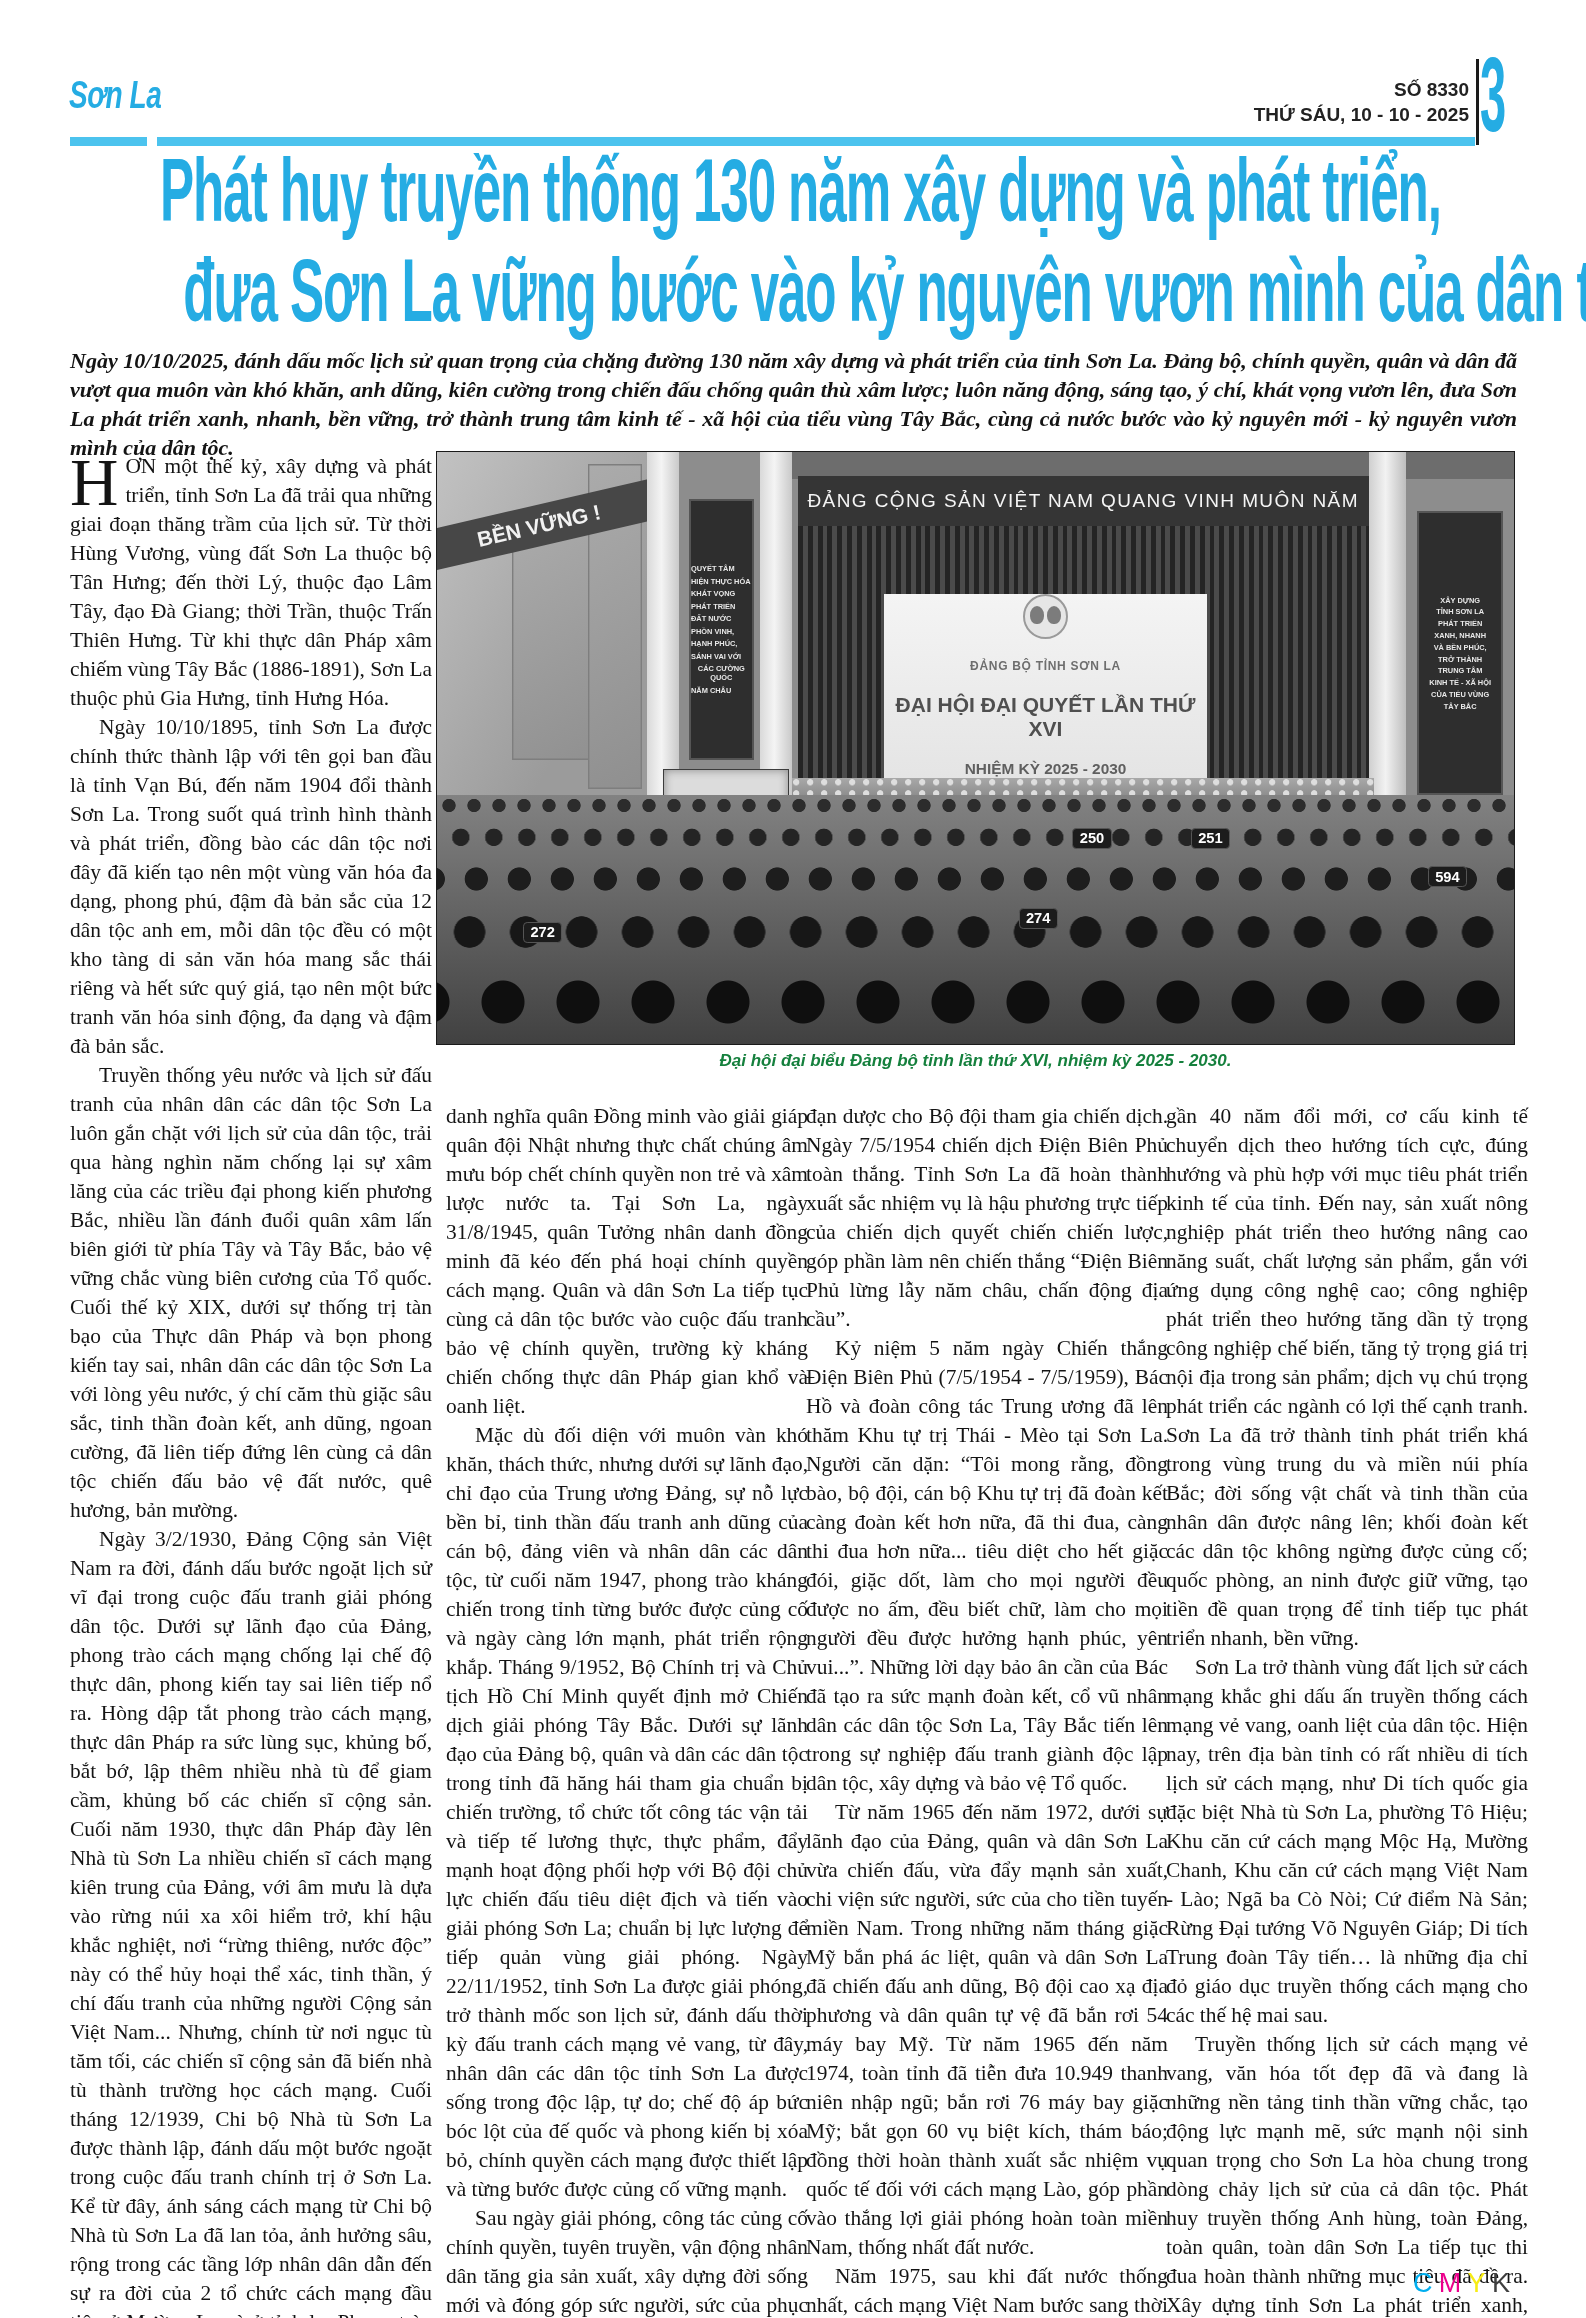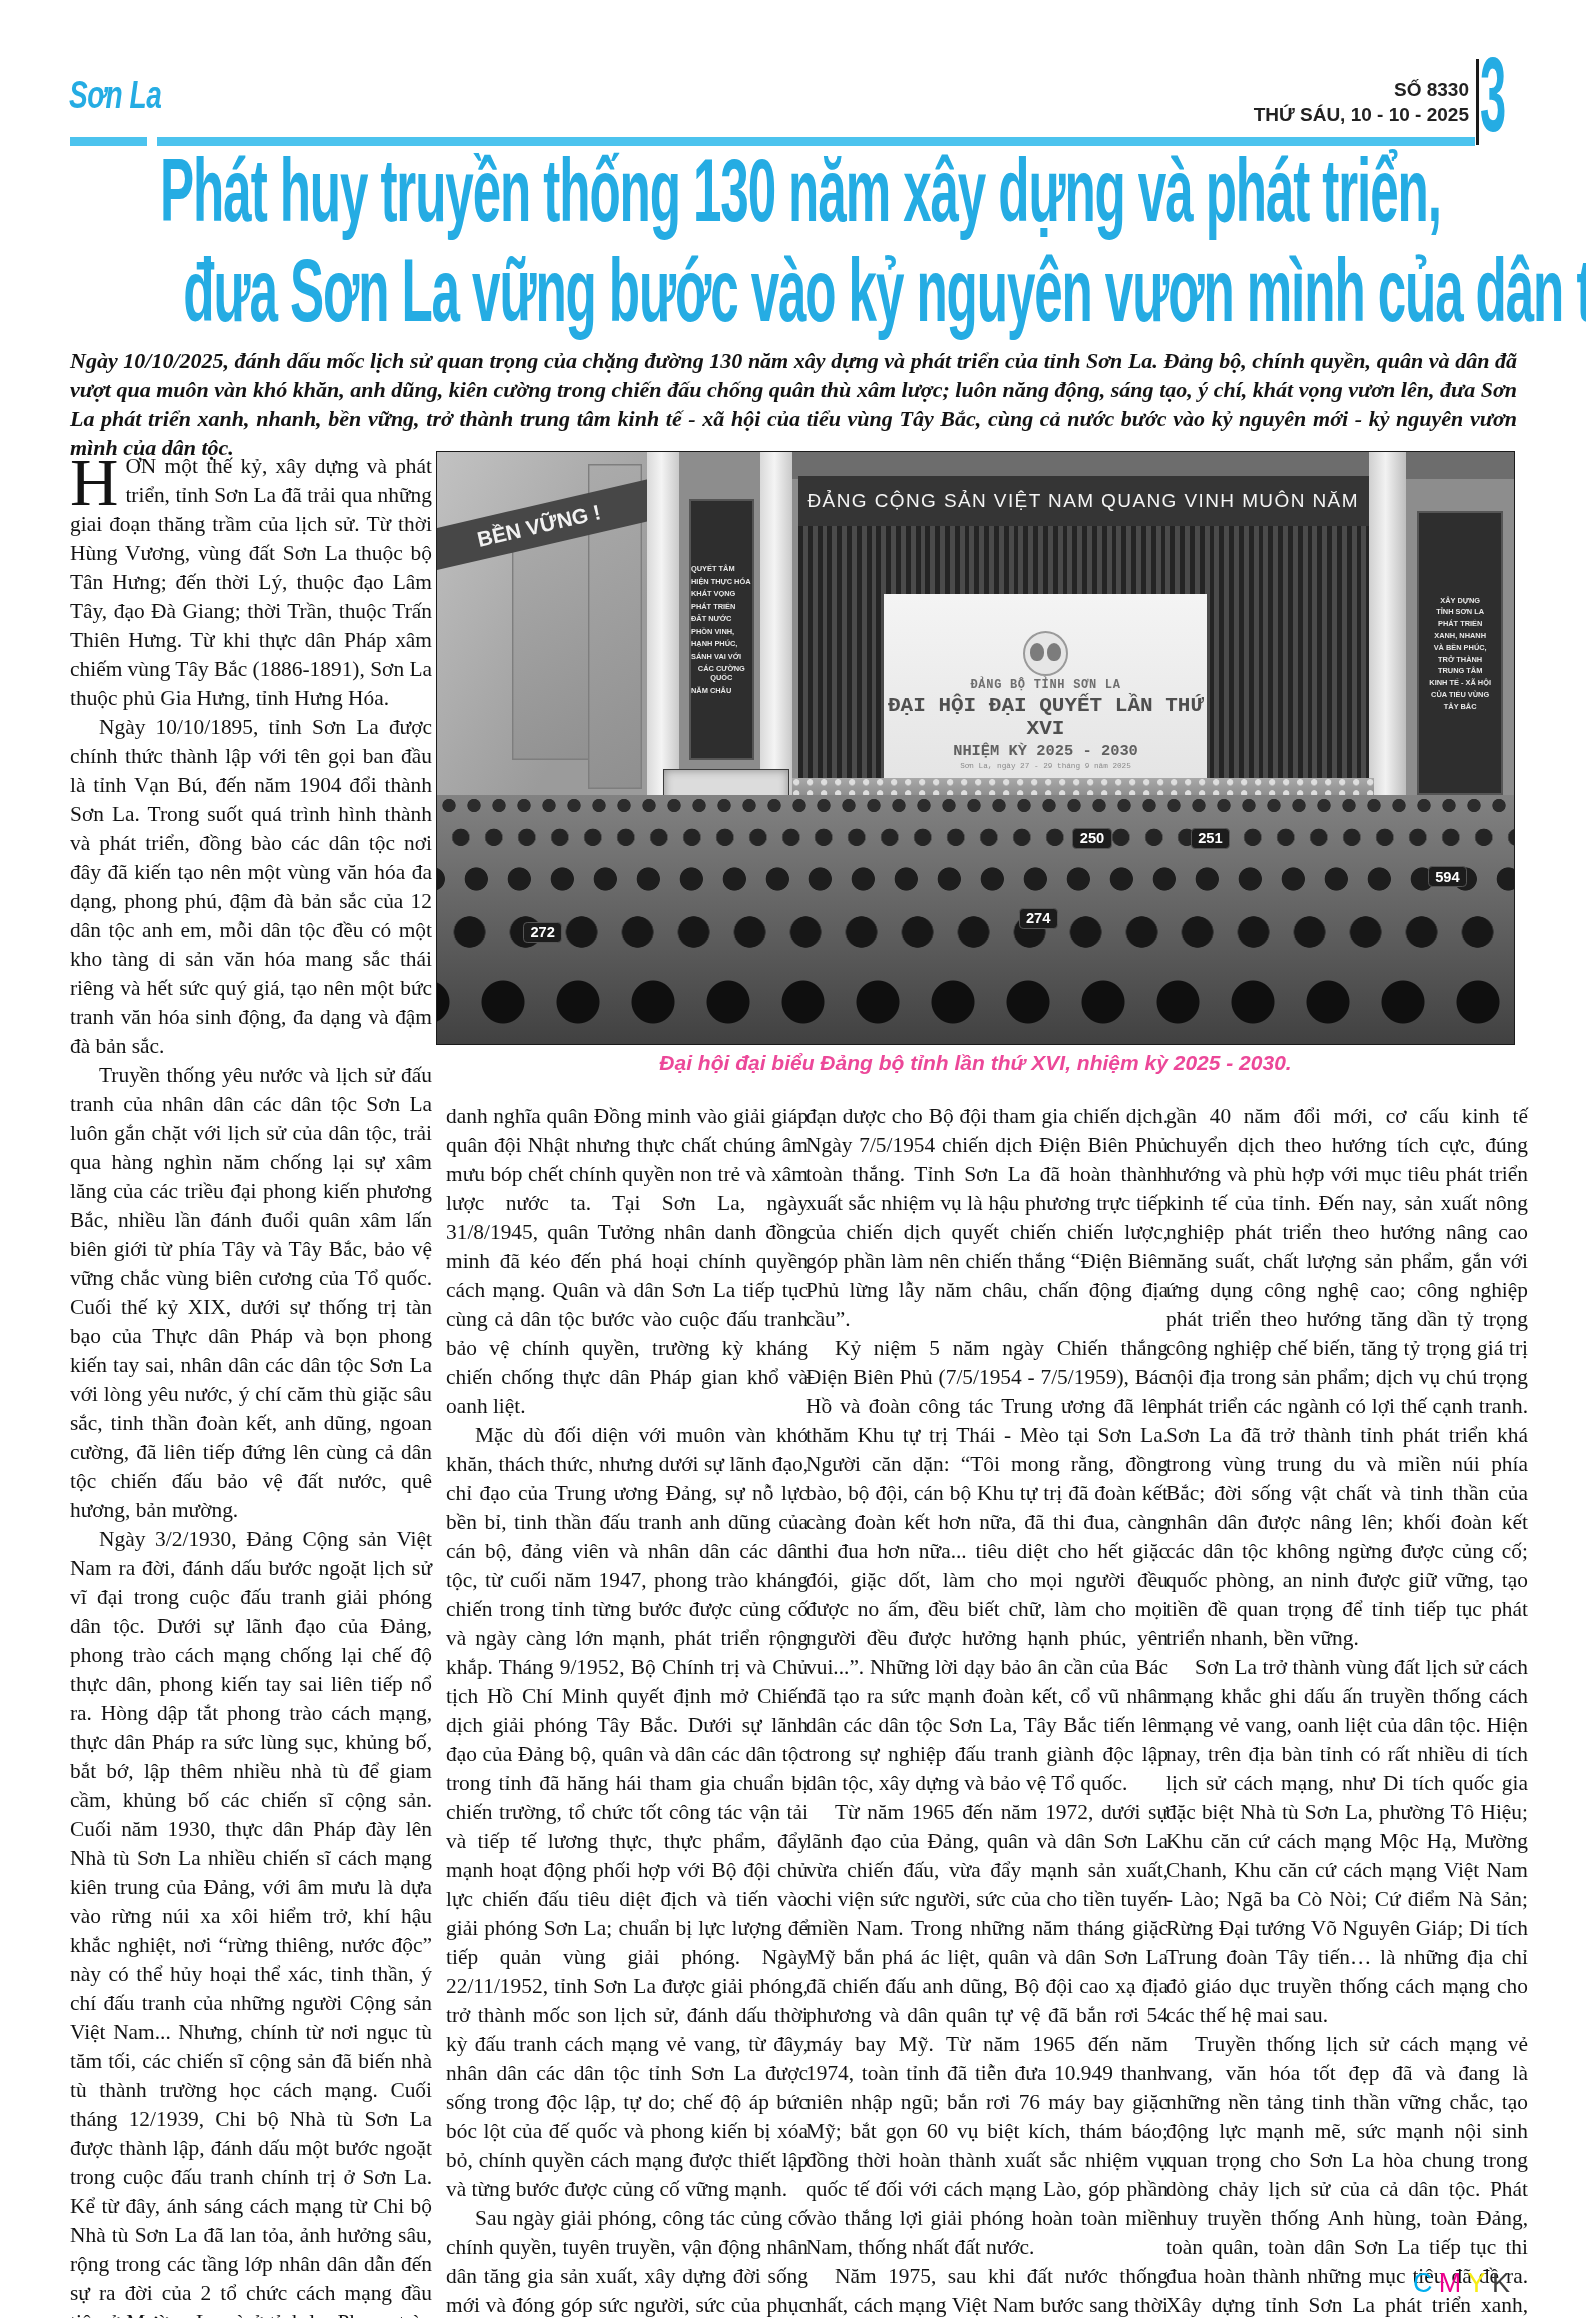--- a/index.html
+++ b/index.html
@@ -62,22 +62,22 @@
   .ph-video{position:absolute;left:21%;top:53.5%;width:11.5%;height:11%;background:#dcdcdc;
             box-shadow:inset 0 0 9.8px #8a8a8a;border:1.4px solid #3c3c3c;}
   .ph-topband{position:absolute;left:33%;top:0;width:67%;height:4.5%;background:#6d6d6d;}
   .ph-banner{position:absolute;left:33.5%;top:4%;width:53%;height:8.5%;background:#353535;
              display:flex;align-items:center;justify-content:center;color:#f5f5f5;
              font-family:"Liberation Sans",sans-serif;font-weight:normal;font-size:19px;letter-spacing:1.4px;white-space:nowrap;}
   .ph-curtain{position:absolute;left:33.5%;top:12.5%;width:53%;height:45%;
               background:repeating-linear-gradient(90deg,#242424 0 4.9px,#4b4b4b 4.9px 9.8px);}
   .ph-screen{position:absolute;left:41.5%;top:24%;width:30%;height:36%;
              background:linear-gradient(#f4f4f4,#e2e2e2);display:flex;flex-direction:column;
-             align-items:center;justify-content:center;gap:2px;text-align:center;
-             font-family:Liberation Mono, monospace;color:#5a5a5a;}
+             align-items:center;justify-content:space-between;gap:8px;text-align:center;
+             font-family:Liberation Sans, sans-serif;color:#5a5a5a;}
   .emblem{width:41px;height:41px;border-radius:50%;background:#e6e6e6;border:2.1px solid #9a9a9a;position:relative;}
   .emblem::before,.emblem::after{content:"";position:absolute;top:9.8px;width:14px;height:18px;border-radius:50% 50% 45% 45%;background:#7c7c7c;}
   .emblem::before{left:4.9px;} .emblem::after{right:4.9px;}
   .scr-org{font-weight:bold;font-size:12px;letter-spacing:0.7px;color:#6e6e6e;}
   .scr-title{font-weight:bold;font-size:21px;color:#4f4f4f;}
   .scr-term{font-weight:bold;font-size:15.4px;color:#5f5f5f;}
   .scr-date{font-size:7.7px;color:#8b8b8b;}
   .ph-pillarR{position:absolute;left:86.5%;top:0;width:3.5%;height:62%;
               background:linear-gradient(90deg,#cfcfcf,#f2f2f2 45%,#bdbdbd);}
   .ph-rightpanel{position:absolute;left:91%;top:10%;width:8%;height:48%;background:#2e2e2e;
@@ -94,21 +94,21 @@
   .r2{top:29px;height:41px;background-image:radial-gradient(circle at 15.4px 13.3px,#242424 8.4px,rgba(0,0,0,0) 9px);background-size:33px 41px;background-position:8.4px 0;}
   .r3{top:67px;height:50px;background-image:radial-gradient(circle at 20.3px 17px,#1d1d1d 11.2px,rgba(0,0,0,0) 12px);background-size:43px 50px;background-position:19px 0;}
   .r4{top:115px;height:66px;background-image:radial-gradient(circle at 27px 22px,#171717 15.4px,rgba(0,0,0,0) 16px);background-size:56px 66px;background-position:5.6px 0;}
   .r5{top:178px;height:84px;background-image:radial-gradient(circle at 37px 29px,#0f0f0f 21px,rgba(0,0,0,0) 22px);background-size:75px 84px;background-position:29px 0;}
   .seat{position:absolute;background:#1c1c1c;color:#fff;font-family:"Liberation Sans",sans-serif;
         font-weight:bold;font-size:14.7px;padding:1.4px 6.3px;border-radius:4.2px;border:0.7px solid #555;}
   .s250{left:59%;top:63.5%;} .s251{left:70%;top:63.5%;} .s272{left:8%;top:76%;margin-top:20px;}
   .s274{left:54%;top:77%;} .s351{left:92%;top:70%;}
 
   .caption{position:absolute;left:436px;top:1051px;width:1079px;text-align:center;
-           font-family:"Liberation Sans",sans-serif;font-weight:bold;font-style:italic;font-size:21px;color:#ec4899;}
+           font-family:"Liberation Sans",sans-serif;font-weight:bold;font-style:italic;font-size:17px;color:#15803d;}
 
   
   .cmyk{position:absolute;left:1413px;top:2268px;font-family:"Liberation Sans",sans-serif;
         font-weight:normal;font-size:27px;letter-spacing:6.3px;}
   .cmyk .c{color:#00aeef;} .cmyk .m{color:#ec008c;} .cmyk .y{color:#f7ec13;} .cmyk .k{color:#3f3f3f;}
 </style>
 </head>
 <body>
 
 <div class="page">

